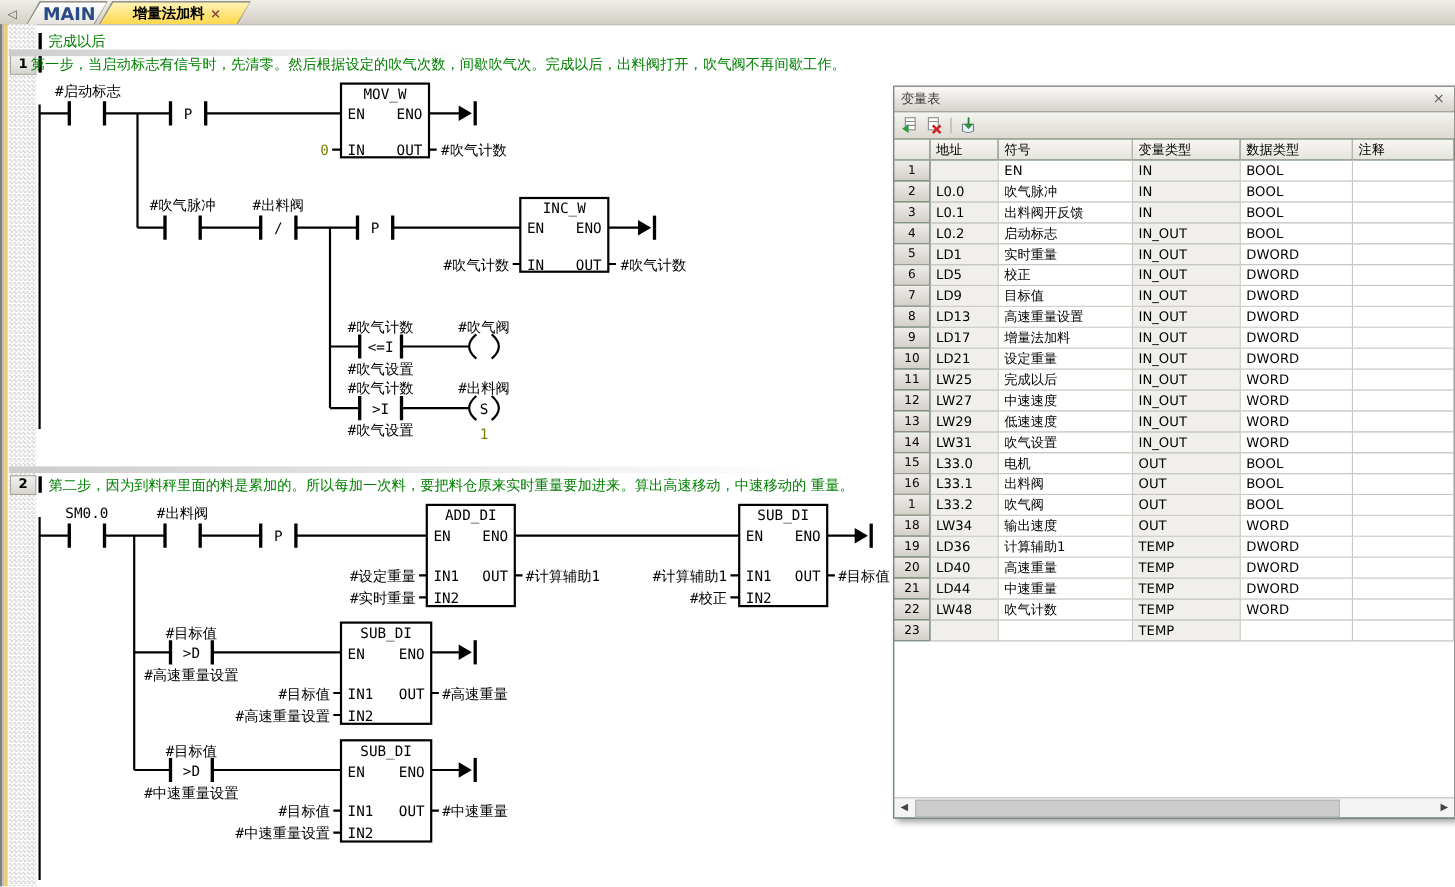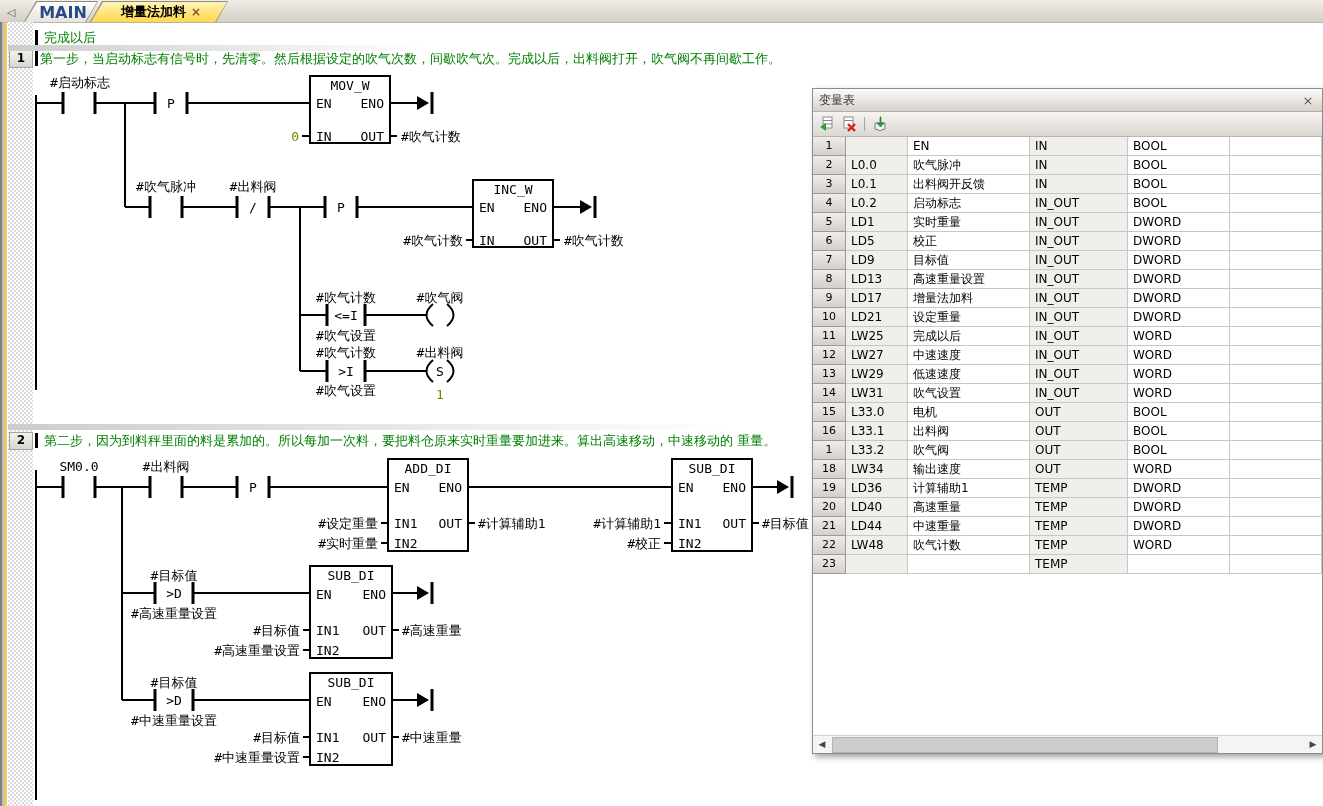--- a/index.html
+++ b/index.html
@@ -38,21 +38,21 @@
   svg.ladder{position:absolute;left:0;top:0;z-index:1;}
   svg .wire{stroke:#000;stroke-width:2;fill:none;}
   svg .bar{stroke:#000;stroke-width:3;fill:none;}
   svg .box{fill:#fff;stroke:#000;stroke-width:2;}
   svg text{font-family:"DejaVu Sans Mono","DejaVu Sans",monospace;font-size:13px;fill:#000;}
   svg text.mid{text-anchor:middle;}
   svg text.end{text-anchor:end;}
   svg text.olive{fill:#7f7f00;}
   svg .ah{fill:#000;stroke:none;}
   
-  .vwin{position:absolute;left:812px;top:88px;width:509px;height:664px;z-index:5;
+  .vwin{position:absolute;left:812px;top:78px;width:509px;height:664px;z-index:5;
         background:#14532d;border:1px solid #8f8d88;box-shadow:3px 3px 6px rgba(0,0,0,.38);
         display:flex;flex-direction:column;font-size:12px;}
   .vtitle{height:22px;flex:none;background:linear-gradient(#fcfbfa,#d6d2cb);border-bottom:1px solid #b3b0a9;
           display:flex;align-items:center;padding:0 6px;color:#3a3a3a;}
   .vtitle .cap{flex:1;}
   .xbtn{width:16px;height:16px;display:flex;align-items:center;justify-content:center;color:#5f5d58;font-size:13px;}
   .vtools{height:24px;flex:none;background:linear-gradient(#f6f4f1,#dcd8d1);border-bottom:1px solid #b9b6af;
           display:flex;align-items:center;gap:4px;padding:0 5px;}
   .tbtn{width:18px;height:18px;display:flex;align-items:center;justify-content:center;}
   .tsep{width:1px;height:14px;background:#a8a59e;margin:0 2px;}
@@ -100,21 +100,21 @@
 <div class="strip2"></div>
 <div class="strip3"></div>
 <div class="gutter"></div>
 <div class="netnum" style="top:50px;">1</div>
 <div class="netnum" style="top:432px;">2</div>
 
 <div class="cmark" style="left:35px;top:30px;"></div>
 <div class="ctext" style="left:44px;top:29px;">完成以后</div>
 <div class="band" style="top:45px;width:760px;"></div>
 <div class="cmark" style="left:35px;top:51px;"></div>
-<div class="ctext" style="left:40px;top:50px;">第一步，当启动标志有信号时，先清零。然后根据设定的吹气次数，间歇吹气次。完成以后，出料阀打开，吹气阀不再间歇工作。</div>
+<div class="ctext" style="left:28px;top:50px;">第一步，当启动标志有信号时，先清零。然后根据设定的吹气次数，间歇吹气次。完成以后，出料阀打开，吹气阀不再间歇工作。</div>
 <div class="band" style="top:424px;width:1315px;"></div>
 <div class="cmark" style="left:35px;top:433px;"></div>
 <div class="ctext" style="left:44px;top:432px;">第二步，因为到料秤里面的料是累加的。所以每加一次料，要把料仓原来实时重量要加进来。算出高速移动，中速移动的 重量。</div>
 
 <svg class="ladder" width="810" height="806" viewBox="0 0 810 806">
 
   <g>
     <g>
       <path class="wire" d="M36,95 V390"></path>
       <path class="wire" d="M36,103 H63 M95,103 H155 M187,103 H310 M390,103 H427"></path>
@@ -328,20 +328,28 @@
       </svg>
     </span>
     <span class="tsep"></span>
     <span class="tbtn">
       <svg class="mi" width="16" height="16" viewBox="0 0 16 16">
         <path d="M3,7 L3,13 Q8,16 13,13 L13,7 Z" fill="#e8f0f8" stroke="#6a7a8a"></path>
         <polygon points="8,2 8,8 11,8 7.5,12 4,8 7,8 7,2" fill="#2e9e3e" stroke="#1c6e2a" stroke-width="0.6" transform="translate(1,-1)"></polygon>
       </svg>
     </span>
   </div>
+  <div class="vhead">
+    <div></div>
+    <div>地址</div>
+    <div>符号</div>
+    <div>变量类型</div>
+    <div>数据类型</div>
+    <div>注释</div>
+  </div>
   <div class="vbody">
       <div class="vrow">
         <div class="vcell rn">1</div>
         <div class="vcell a"></div>
         <div class="vcell s">EN</div>
         <div class="vcell t">IN</div>
         <div class="vcell d">BOOL</div>
         <div class="vcell n"></div>
       </div>
       <div class="vrow">

